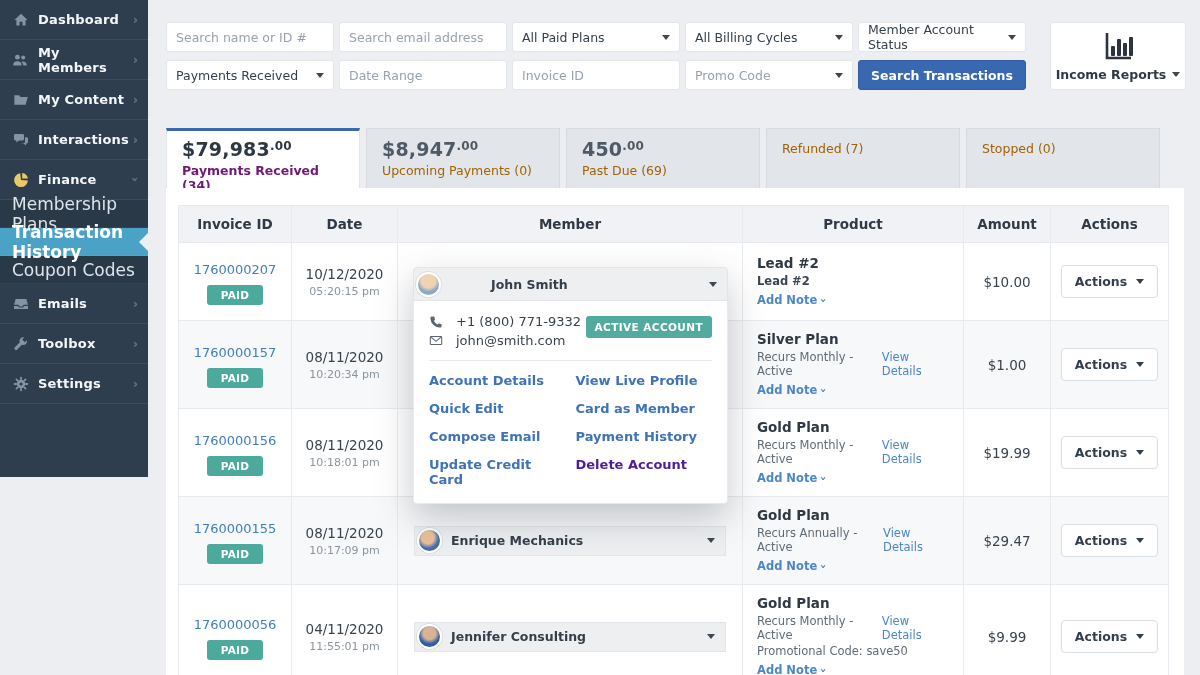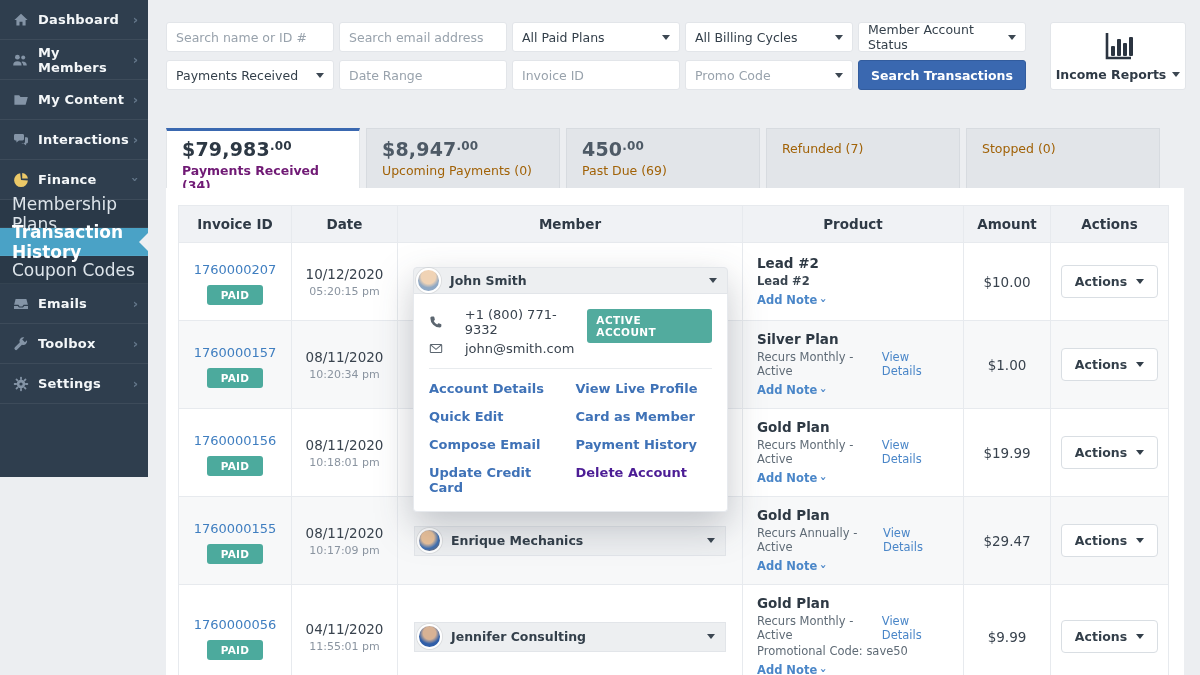--- a/index.html
+++ b/index.html
@@ -130,27 +130,27 @@
     display:inline-flex; align-items:center; gap:9px; padding:8px 13px;
     background:#fff; border:1px solid #d9dee3; border-radius:4px;
     font-size:12.5px; font-weight:bold; color:#333f4a; font-family:inherit; cursor:pointer;
   }
   .act-btn .tri { border-top-color:#333f4a; }
   
   .popup {
     position:absolute; left:247px; top:79px; width:315px; z-index:6;
     filter:drop-shadow(0 14px 18px rgba(30,40,55,.25));
   }
-  .popup-head { border-radius:4px 4px 0 0; height:27px; }
+  .popup-head { border-radius:4px 4px 0 0; height:34px;gap:41px; }
   .popup-body {
     background:#fff; border:1px solid #e7eaee; border-top:none;
     border-radius:0 0 4px 4px; padding:13px 15px 16px;
   }
   .contact-row { display:flex; justify-content:space-between; align-items:flex-start; }
-  .c-line { display:flex; align-items:center; gap:22px; font-size:13px; color:#39434e; }
+  .c-line { display:flex; align-items:center; gap:13px; font-size:13px; color:#39434e; }
   .c-line + .c-line { margin-top:4px; }
   .badge-active {
     background:#52ab9e; color:#fff; font-size:10.5px; font-weight:bold;
     padding:5px 9px; border-radius:3px; letter-spacing:.4px; margin-top:2px;
   }
   .pdivider { border-top:1px solid #e8ebee; margin:12px 0 12px; }
   .plinks { display:grid; grid-template-columns:1fr 1fr; row-gap:13px; column-gap:10px; }
   .plink { font-size:13px; font-weight:bold; color:#3f72b7; cursor:pointer; }
   .plink.danger { color:#4c1d95; }
 </style>

